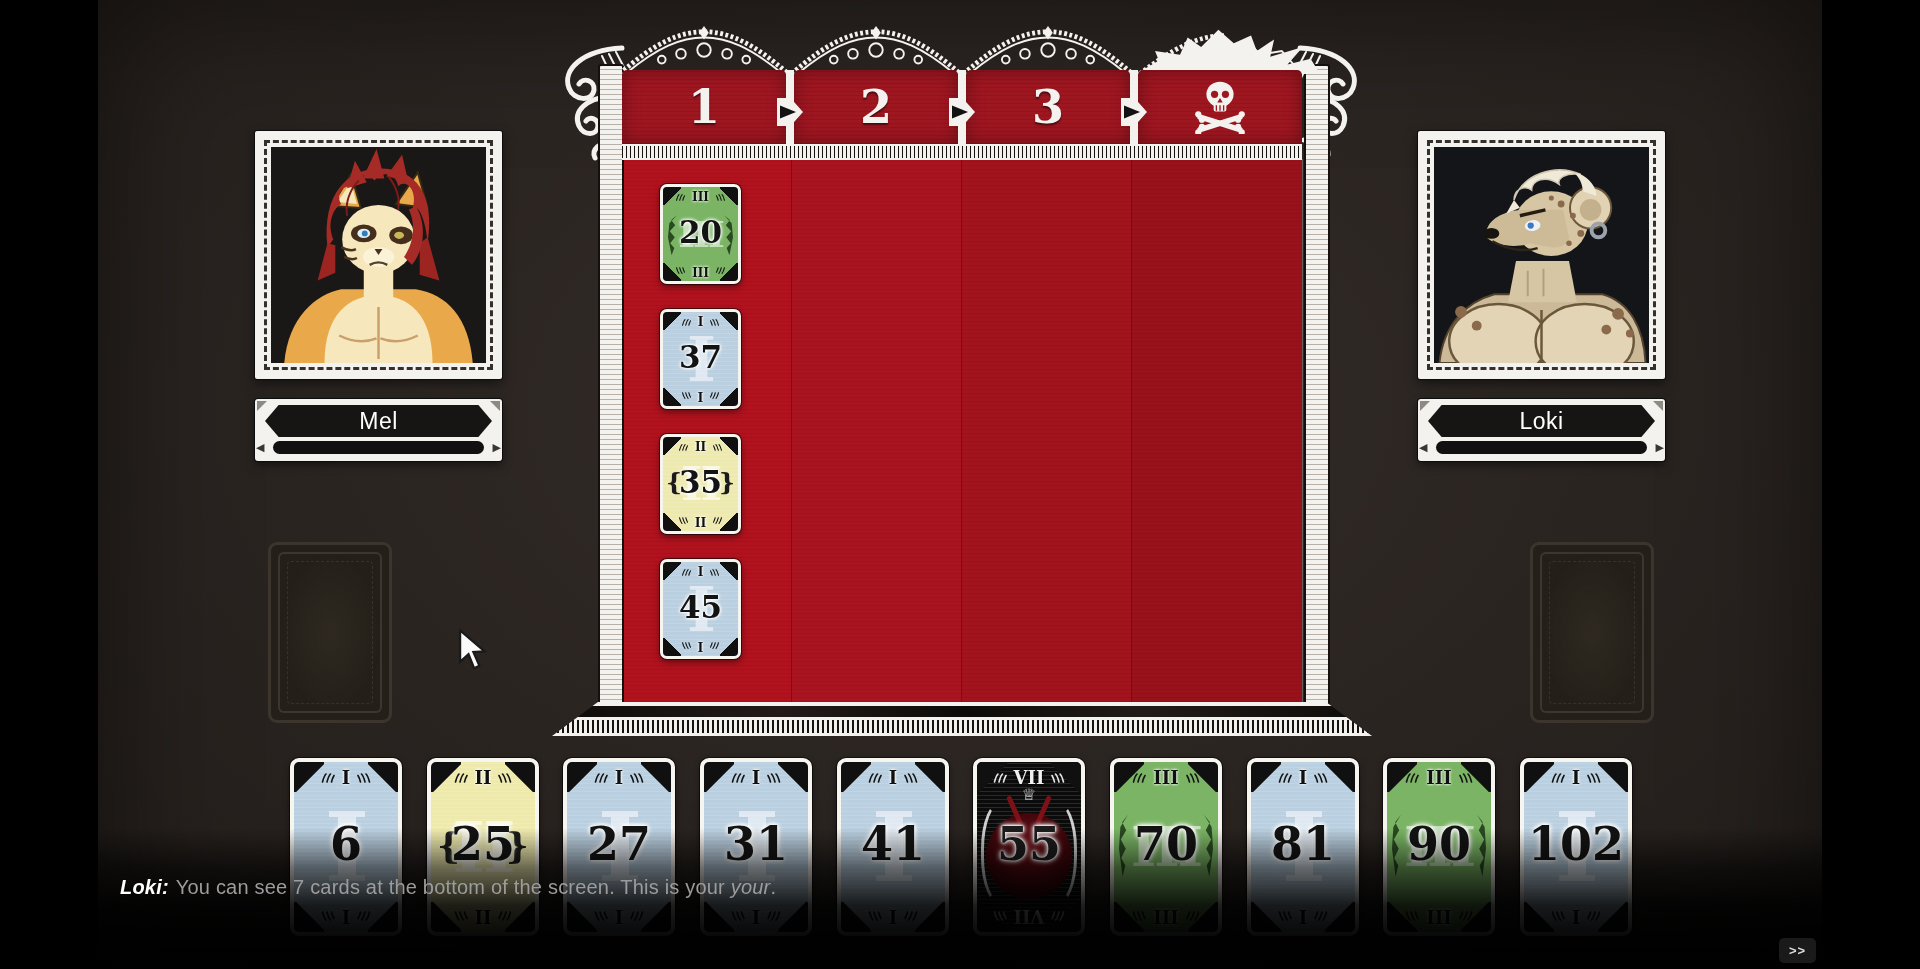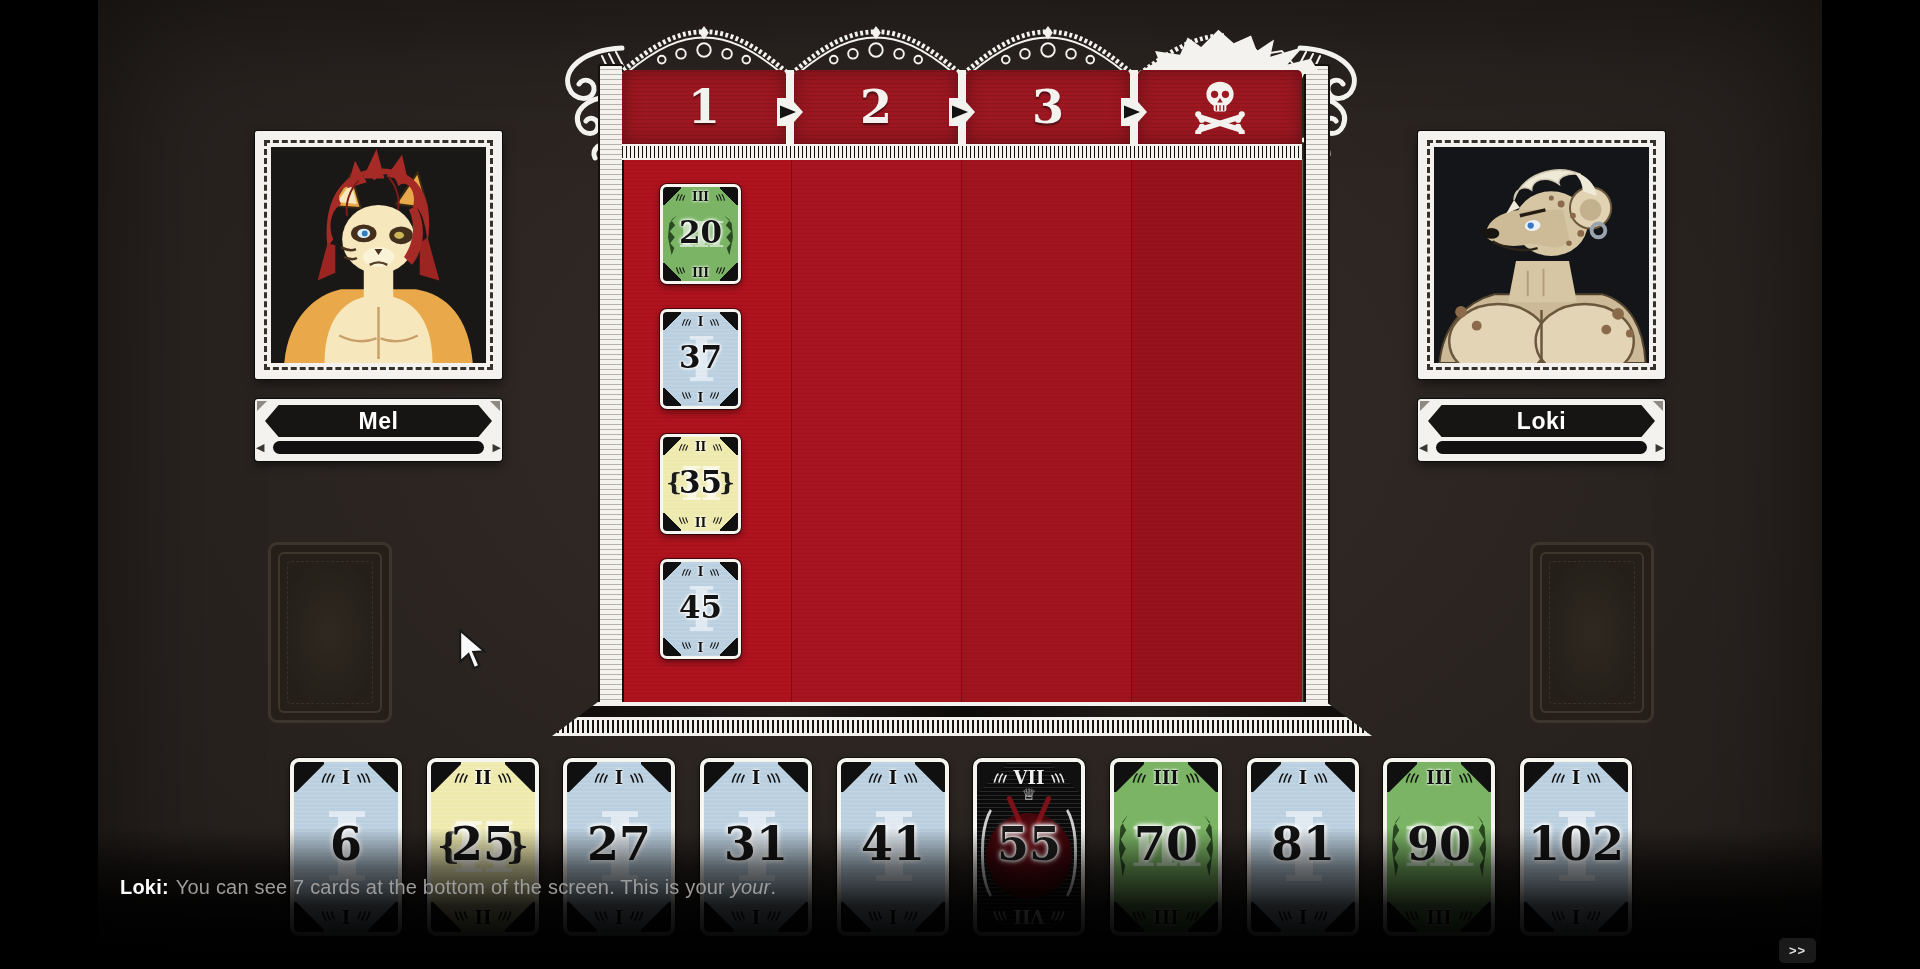--- a/index.html
+++ b/index.html
@@ -122,40 +122,40 @@
   .portrait{position:absolute;top:131px;width:247px;height:248px;background:#f4f2ee;border-radius:2px;
     box-shadow:0 0 0 1px #0c0c0c,0 5px 12px rgba(0,0,0,.5);padding:9px;box-sizing:border-box;z-index:2;}
   .stitch{width:100%;height:100%;border:3px dashed #35302b;box-sizing:border-box;padding:4px;}
   .photo{width:100%;height:100%;overflow:hidden;}
   .photo svg{display:block;width:100%;height:100%;}
 
   .nameplate{position:absolute;top:399px;width:247px;height:62px;background:#f4f2ee;border-radius:3px;
     box-shadow:0 0 0 1px #0c0c0c,0 4px 10px rgba(0,0,0,.5);padding:6px 10px;box-sizing:border-box;z-index:2;}
   .np-banner{position:relative;height:32px;background:#171513;display:flex;align-items:center;justify-content:center;
     clip-path:polygon(0 50%,6% 0,94% 0,100% 50%,94% 100%,6% 100%);}
-  .np-banner span{color:#fff;font-weight:bold;font-size:23px;letter-spacing:.5px;}
+  .np-banner span{color:#fff;font-weight:normal;font-size:23px;letter-spacing:.5px;}
   .np-bar{position:relative;margin:4px 8px 0;height:13px;background:#121010;border-radius:7px;}
   .np-deco{position:absolute;width:0;height:0;border-style:solid;opacity:.75;}
   .np-deco.tl{left:2px;top:2px;border-width:10px 10px 0 0;border-color:#6b665f transparent transparent transparent;}
   .np-deco.tr{right:2px;top:2px;border-width:0 10px 10px 0;border-color:transparent #6b665f transparent transparent;}
   .np-arrow{position:absolute;bottom:8px;font-size:11px;color:#3a3631;line-height:1;}
   .np-arrow.l{left:1px;} .np-arrow.r{right:1px;}
 
   
   .facedown{position:absolute;top:542px;width:124px;height:181px;background:#242019;border:3px solid #3b352d;
     border-radius:9px;box-sizing:border-box;z-index:1;}
   .facedown .fd-in{position:absolute;inset:7px;border:2px solid rgba(125,112,96,.28);border-radius:6px;
     background:radial-gradient(ellipse at center,rgba(95,82,66,.18),transparent 72%);}
   .facedown .fd-in2{position:absolute;inset:16px;border:1px dashed rgba(125,112,96,.22);border-radius:4px;}
 
   
   #bottom-overlay{position:absolute;left:98px;top:828px;width:1724px;height:141px;z-index:7;
     background:linear-gradient(180deg,rgba(0,0,0,0) 0%,rgba(0,0,0,.55) 28%,rgba(0,0,0,.88) 55%,rgba(0,0,0,.97) 78%,#000 100%);}
   .tutorial{position:absolute;left:120px;top:876px;z-index:8;font-size:20px;color:#9c9c9c;letter-spacing:.2px;}
-  .tutorial b{color:#ffffff;margin-right:7px;}
+  .tutorial b{color:#ffffff;margin-right:7px;font-style:italic;}
   .tutorial i{font-style:italic;}
   #advance-btn{position:absolute;left:1779px;top:938px;width:37px;height:25px;background:#1a1a1a;border-radius:5px;
     color:#dedede;font-weight:bold;font-size:13px;display:flex;align-items:center;justify-content:center;
     letter-spacing:1px;z-index:9;cursor:pointer;}
 
   
   #cursor{position:absolute;left:457px;top:629px;width:30px;height:42px;z-index:20;}
 
   #board-cards,#hand-cards{position:absolute;left:0;top:0;z-index:5;}
   #board-cards{z-index:3;}

